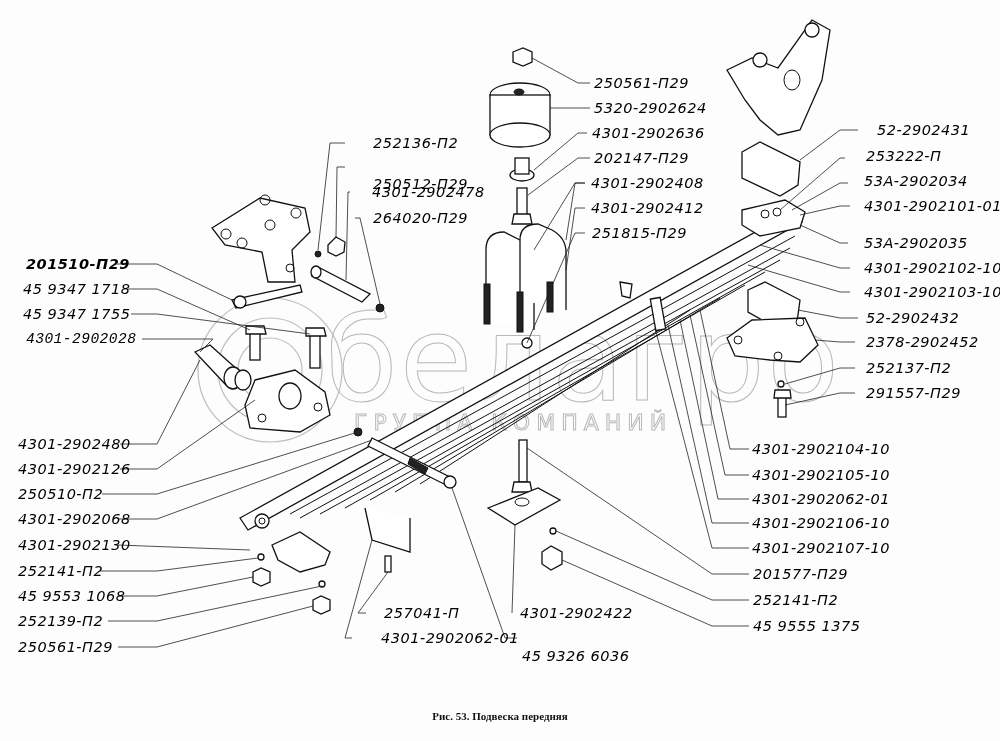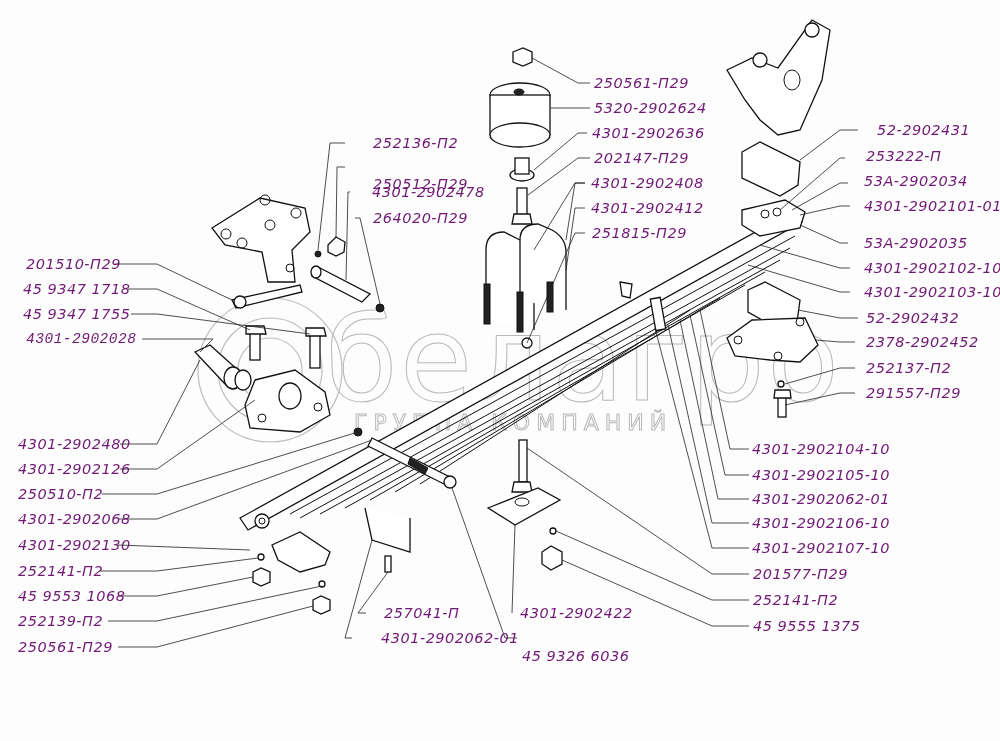--- a/index.html
+++ b/index.html
@@ -1,18 +1,18 @@
 <!DOCTYPE html>
 <html><head>
 <meta charset="utf-8">
 <style>
   html, body { margin:0; padding:0; background:#ffffff; }
   #page { position:relative; width:1000px; height:741px; overflow:hidden; background:#fdfdfd; }
   svg#drawing { position:absolute; left:0; top:0; width:1000px; height:741px; }
-  .lbl { position:absolute; font-family:"DejaVu Sans", sans-serif; font-style:italic; font-size:14.5px; color:#701a75; white-space:nowrap; letter-spacing:0.5px; line-height:16px; }
+  .lbl { position:absolute; font-family:"DejaVu Sans", sans-serif; font-style:italic; font-size:14.5px; color:#000000; white-space:nowrap; letter-spacing:0.5px; line-height:16px; }
   .caption { position:absolute; left:0; width:1000px; top:710px; text-align:center; font-family:"Liberation Serif", serif; font-weight:bold; font-size:11px; color:#111; }
   .wm-text { position:absolute; font-family:"DejaVu Sans", sans-serif; color:transparent; -webkit-text-stroke:1px #b8b8b8; }
   .part { fill:#fff; stroke:#111; stroke-width:1.3; }
   .lead { fill:none; stroke:#222; stroke-width:0.8; }
   .thin { fill:none; stroke:#111; stroke-width:1; }
   .dark { fill:#222; stroke:#111; stroke-width:1; }
   .wm { fill:none; stroke:#bdbdbd; stroke-width:1.2; }
 </style>
 </head>
 <body>
@@ -198,21 +198,21 @@
       <polyline class="lead" points="749,600 712,600 556,531"></polyline>
       <polyline class="lead" points="749,626 712,626 562,560"></polyline>
 
       <polyline class="lead" points="366,613 358,613 388,572"></polyline>
       <polyline class="lead" points="352,638 345,638 372,540"></polyline>
       <polyline class="lead" points="512,613 512,613 515,525"></polyline>
       <polyline class="lead" points="517,638 505,638 452,488"></polyline>
     </g>
   </svg>
 
-  <div class="lbl" style="left:26px; top:256px;">201510-П29</div>
+  <div class="lbl" style="left:26px; top:256px;font-weight:bold;">201510-П29</div>
   <div class="lbl" style="left:23px; top:281px;">45 9347 1718</div>
   <div class="lbl" style="left:23px; top:306px;">45 9347 1755</div>
   <div class="lbl" style="left:26px; top:331px;font-family:Liberation Mono, monospace;">4301-2902028</div>
   <div class="lbl" style="left:18px; top:436px;">4301-2902480</div>
   <div class="lbl" style="left:18px; top:461px;">4301-2902126</div>
   <div class="lbl" style="left:18px; top:486px;">250510-П2</div>
   <div class="lbl" style="left:18px; top:511px;">4301-2902068</div>
   <div class="lbl" style="left:18px; top:537px;">4301-2902130</div>
   <div class="lbl" style="left:18px; top:563px;">252141-П2</div>
   <div class="lbl" style="left:18px; top:588px;">45 9553 1068</div>
@@ -251,13 +251,14 @@
   <div class="lbl" style="left:752px; top:540px;">4301-2902107-10</div>
   <div class="lbl" style="left:753px; top:566px;">201577-П29</div>
   <div class="lbl" style="left:753px; top:592px;">252141-П2</div>
   <div class="lbl" style="left:753px; top:618px;">45 9555 1375</div>
 
   <div class="lbl" style="left:384px; top:605px;">257041-П</div>
   <div class="lbl" style="left:381px; top:630px;">4301-2902062-01</div>
   <div class="lbl" style="left:520px; top:605px;">4301-2902422</div>
   <div class="lbl" style="left:522px; top:630px;margin-top:18px;">45 9326 6036</div>
 
+  <div class="caption">Рис. 53.  Подвеска передняя</div>
 </div>
 
 </body></html>

